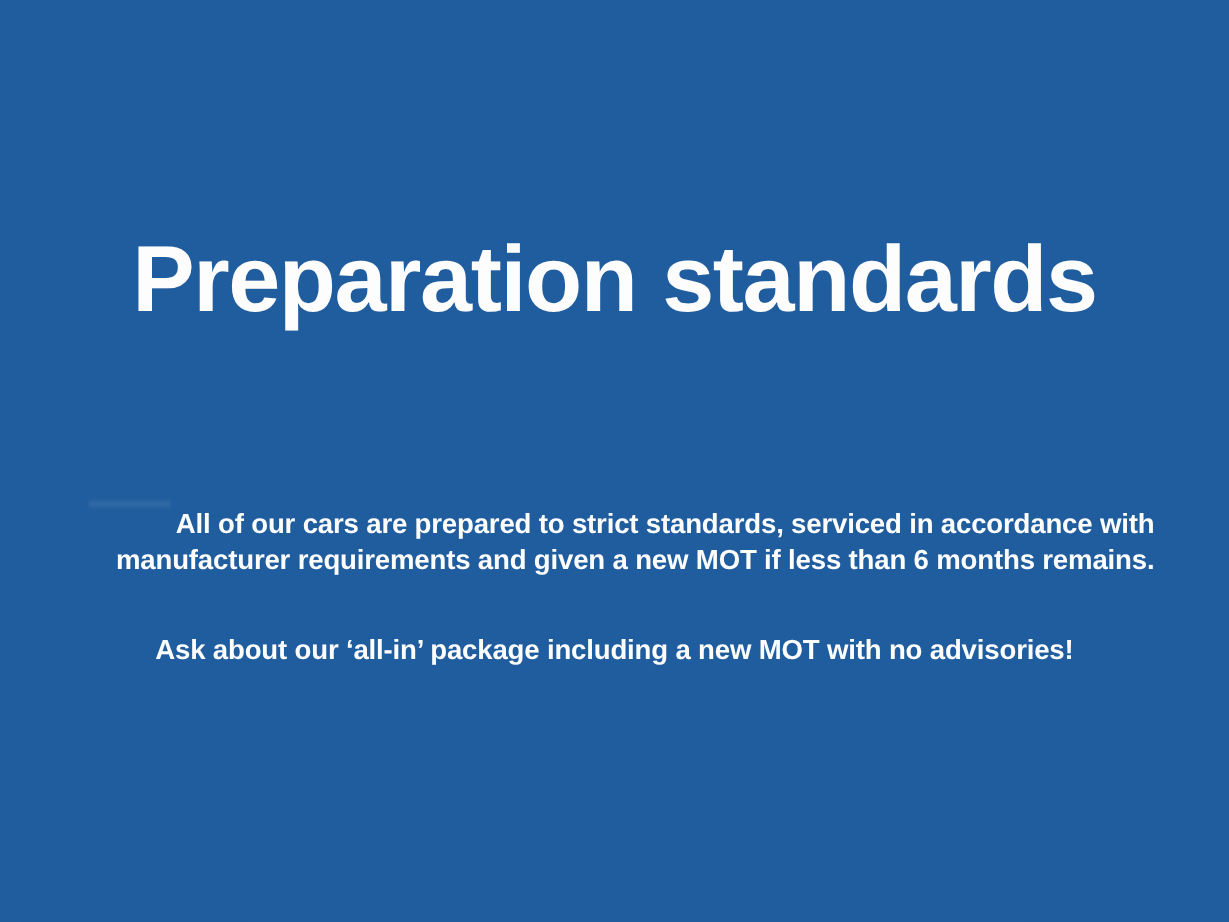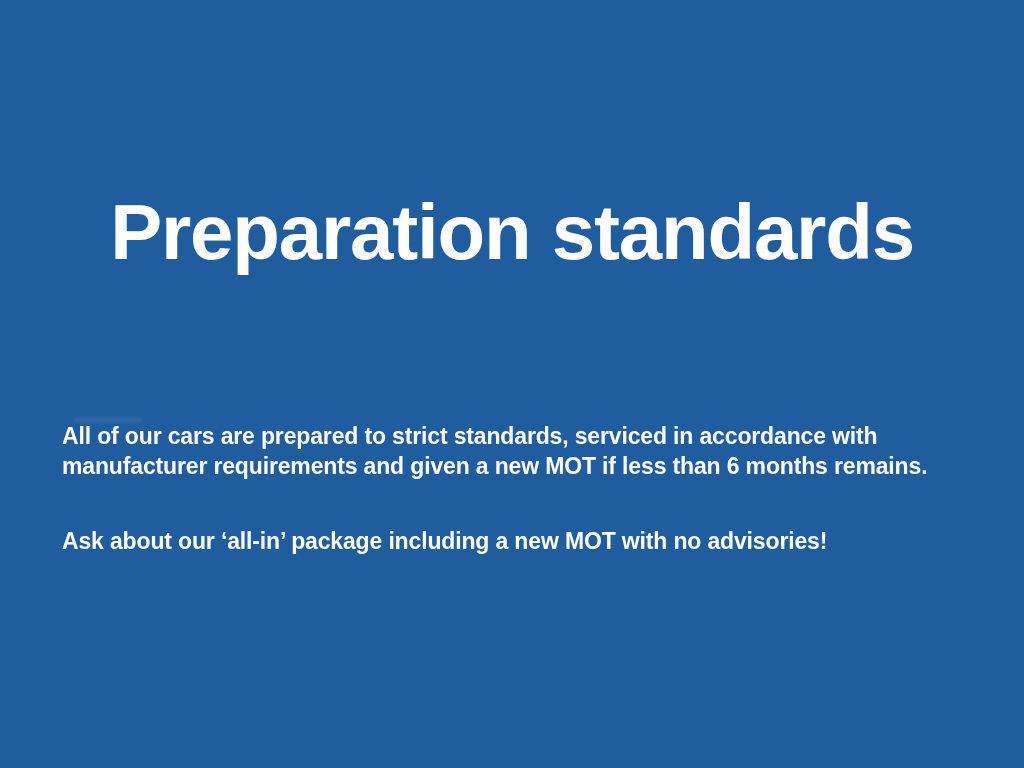--- a/index.html
+++ b/index.html
@@ -51,35 +51,36 @@
     display: block;
     white-space: nowrap;
   }
 
   
   .body-copy {
     position: absolute;
     left: 62px;
     top: 398px;
     width: 900px;
-    text-align: left;
+    text-align: right;
     color: #fdfdfd;
     font-family: "Liberation Sans", sans-serif;
     font-weight: bold;
     font-size: 23px;
     line-height: 30px;
     letter-spacing: -0.15px;
   }
 
   
   .cta-copy {
     position: absolute;
     left: 62px;
     top: 503px;
     width: 900px;
+    text-align: center;
     color: #fdfdfd;
     font-family: "Liberation Sans", sans-serif;
     font-weight: bold;
     font-size: 23px;
     line-height: 30px;
     letter-spacing: -0.15px;
     white-space: nowrap;
   }
 
   

